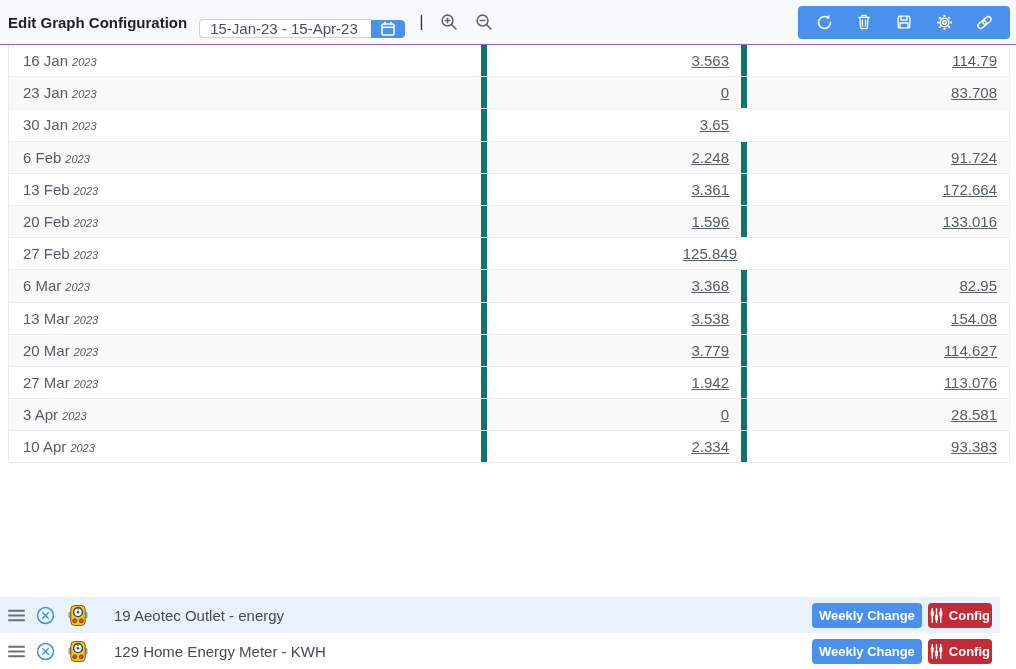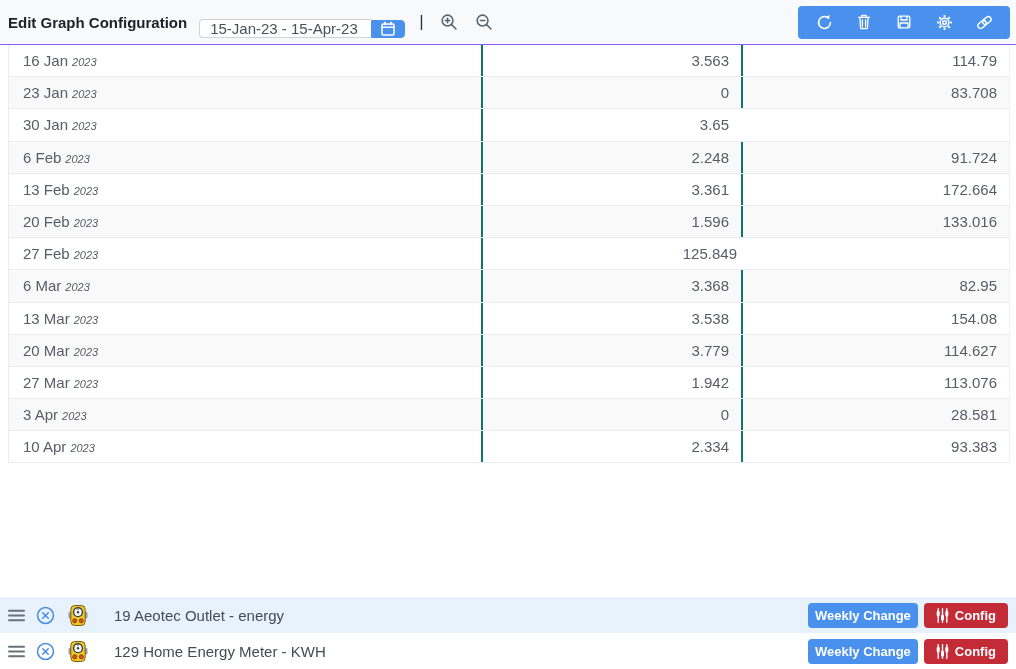--- a/index.html
+++ b/index.html
@@ -122,27 +122,28 @@
     font-size: 15px;
     color: #565d64;
   }
   .tbody .tr:nth-child(even) { background: #f9f9fa; }
   .td { height: 100%; display: flex; align-items: center; }
   .td-date { width: 47.2%; padding-left: 14px; }
   .yr { font-size: 11px; font-style: italic; margin-left: 4px; padding-top: 3px; }
   .td-num {
     justify-content: flex-end;
     padding-right: 12px;
-    border-left: 2px solid #0f766e;
+    border-left: 6px solid #0f766e;
+    text-decoration: underline;
   }
   .td-num-1 { width: 26.0%; }
   .td-num-2 { width: 26.8%; }
 
   
-  .devices { position: absolute; left: 0; right: 0; bottom: 0; }
+  .devices { position: absolute; left: 0; right: 16px; bottom: 0; }
   .device-row {
     height: 36px;
     display: flex;
     align-items: center;
     padding: 0 8px;
     background: #ffffff;
   }
   .device-row:first-child { background: #e7f2fd; }
   .drag-handle { color: #6a7178; display: flex; cursor: grab; }
   .remove-btn { color: #4a8fe2; display: flex; margin-left: 11px; cursor: pointer; background: none; border: none; }
@@ -161,21 +162,21 @@
     cursor: pointer;
   }
   .btn-config {
     background: #c32b37;
     color: #fff;
     border: none;
     border-radius: 4px;
     font-size: 13px;
     font-weight: 700;
     font-family: inherit;
-    padding: 5px 12px;
+    padding: 5px 2px;
     margin-left: 6px;
     display: inline-flex;
     align-items: center;
     gap: 6px;
     cursor: pointer;
   }
   svg { display: block; }
 </style>
 </head>
 <body>

